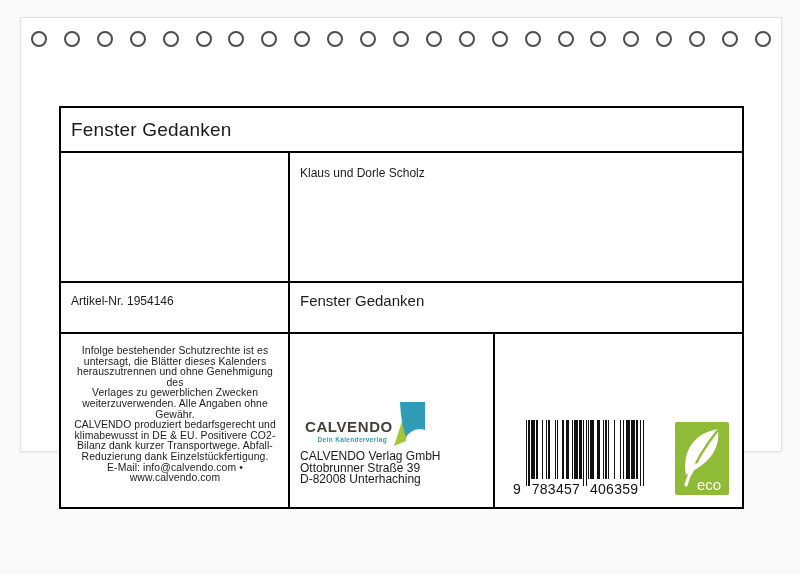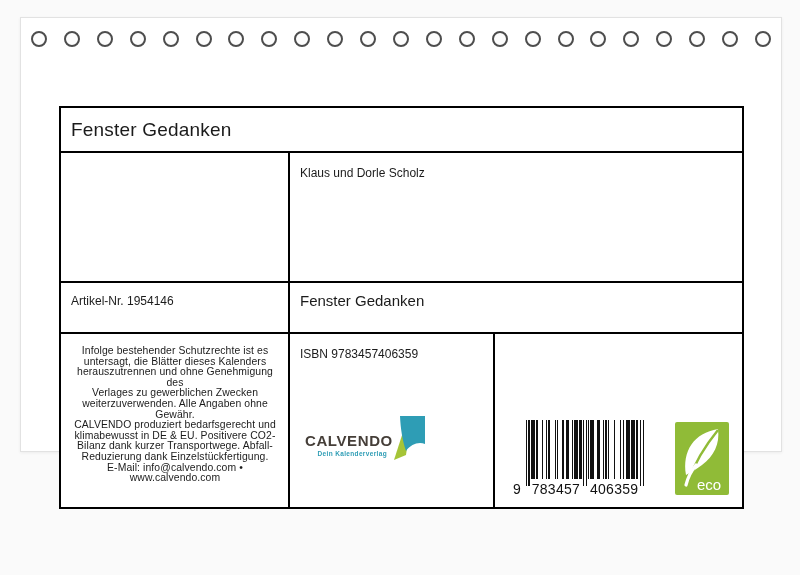--- a/index.html
+++ b/index.html
@@ -122,33 +122,35 @@
 weiterzuverwenden. Alle Angaben ohne
 Gewähr.
 CALVENDO produziert bedarfsgerecht und
 klimabewusst in DE &amp; EU. Positivere CO2-
 Bilanz dank kurzer Transportwege. Abfall-
 Reduzierung dank Einzelstückfertigung.
 E-Mail: info@calvendo.com •
 www.calvendo.com</div>
 
       <div class="cell c-mid pub-cell">
-        <div class="isbn-line">ISBN 9783457406359</div>
 
         <div class="logo-row">
           <div class="logo-textcol">
             <div class="logo-word">CALVENDO</div>
             <div class="logo-tagline" id="logo-tagline" style="color: rgb(46, 157, 181);">Dein Kalenderverlag</div>
           </div>
           <svg class="logo-icon" id="logo-icon-svg" width="34" height="46" viewBox="0 0 34 46">
             <polygon id="logo-green-shape" points="2,45 12,14 17,18 14,40" fill="#a5c437"></polygon>
             <path id="logo-teal-shape" d="M8 1 L33 1 L33 29 C26 26.5 19 29.5 14 36 C10.5 26 8.5 13 8 1 Z" fill="#2e9db5"></path>
           </svg>
         </div>
 
+        <div class="address-line">CALVENDO Verlag GmbH
+Ottobrunner Straße 39
+D-82008 Unterhaching</div>
       </div>
 
       <div class="cell c-grow barcode-cell">
         <svg id="barcode-svg" width="132" height="78" viewBox="0 0 132 78" shape-rendering="crispEdges">
             <rect x="14.00" y="0" width="1.24" height="66" fill="#111111"></rect>
             <rect x="16.48" y="0" width="1.24" height="66" fill="#111111"></rect>
             <rect x="18.96" y="0" width="3.72" height="59" fill="#111111"></rect>
             <rect x="23.92" y="0" width="2.48" height="59" fill="#111111"></rect>
             <rect x="30.12" y="0" width="1.24" height="59" fill="#111111"></rect>
             <rect x="33.84" y="0" width="1.24" height="59" fill="#111111"></rect>

